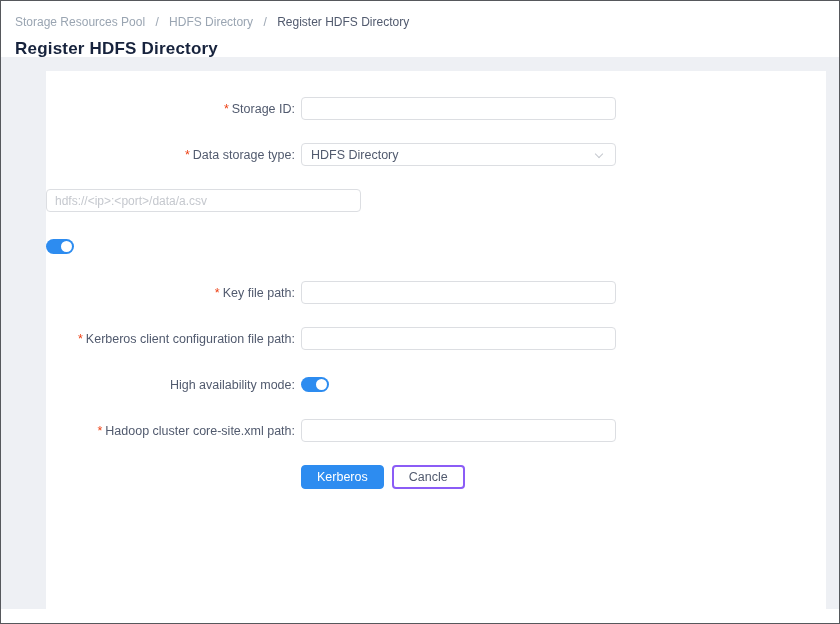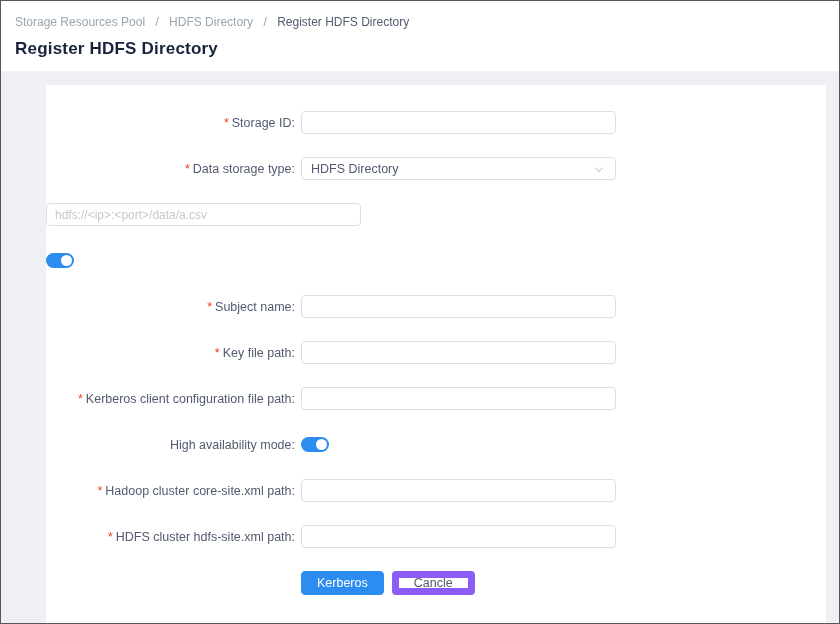--- a/index.html
+++ b/index.html
@@ -7,21 +7,21 @@
   body { font-family:"Liberation Sans", sans-serif; }
 
   .screen {
     width:840px; height:624px;
     border:1px solid #56585c;
     background:#fff;
     position:relative; overflow:hidden;
   }
 
   
-  .topbar { height:70px; background:#fff; padding:14px 14px 0; }
+  .topbar { height:56px; background:#fff; padding:14px 14px 0; }
   .breadcrumb { font-size:12px; color:#9aa5b2; line-height:14px; }
   .breadcrumb .crumb { color:#9aa5b2; cursor:pointer; }
   .breadcrumb .crumb-current { color:#515a6e; }
   .breadcrumb .sep { margin:0 7px; color:#9aa5b2; }
   .page-title { margin-top:10px; font-size:17px; font-weight:bold; color:#17233d; letter-spacing:.2px; }
 
   
   .content { background:#eef0f4; height:552px; padding:14px 13px 0; }
   .card { background:#fff; height:538px; padding-top:26px;margin-left:32px; }
 
@@ -62,21 +62,21 @@
   }
 
   
   .btn-row { margin-left:255px; display:flex; }
   .btn {
     height:24px; border-radius:4px; font-size:12.5px;
     display:inline-flex; align-items:center; justify-content:center;
     cursor:pointer; font-family:inherit;
   }
   .btn-primary { background:#2d8cf0; border:1px solid #2d8cf0; color:#fff; padding:0 15px; }
-  .btn-default { background:#fff; border:7px solid #8b5cf6; color:#515a6e; padding:0 15px; margin-left:8px; }
+  .btn-default { background:#fff; border:2px solid #8b5cf6; color:#515a6e; padding:0 15px; margin-left:8px; }
 </style>
 </head>
 <body>
 
 <div class="screen">
 
   <div class="topbar">
     <div class="breadcrumb">
       <span class="crumb">Storage Resources Pool</span>
       <span class="sep">/</span>
@@ -106,24 +106,20 @@
       <div class="form-row">
         <input class="form-input" type="text" placeholder="hdfs://&lt;ip&gt;:&lt;port&gt;/data/a.csv" style="">
       </div>
 
       <div class="form-row">
         <div class="switch">
             <span class="knob"></span>
           </div>
       </div>
 
-      <div class="form-row">
-        <div class="form-label"><span class="req">*</span><span>Subject name:</span></div>
-        <input class="form-input" type="text" placeholder="" style="">
-      </div>
 
       <div class="form-row">
         <div class="form-label"><span class="req">*</span><span>Key file path:</span></div>
         <input class="form-input" type="text" placeholder="" style="">
       </div>
 
       <div class="form-row">
         <div class="form-label"><span class="req">*</span><span>Kerberos client configuration file path:</span></div>
         <input class="form-input" type="text" placeholder="" style="">
       </div>
@@ -133,24 +129,20 @@
         <div class="switch">
             <span class="knob"></span>
           </div>
       </div>
 
       <div class="form-row">
         <div class="form-label"><span class="req">*</span><span>Hadoop cluster core-site.xml path:</span></div>
         <input class="form-input" type="text" placeholder="" style="">
       </div>
 
-      <div class="form-row">
-        <div class="form-label"><span class="req">*</span><span>HDFS cluster hdfs-site.xml path:</span></div>
-        <input class="form-input" type="text" placeholder="" style="">
-      </div>
 
       <div class="btn-row">
         <button class="btn btn-primary">Kerberos</button>
         <button class="btn btn-default">Cancle</button>
       </div>
 
     </div>
   </div>
 </div>
 

